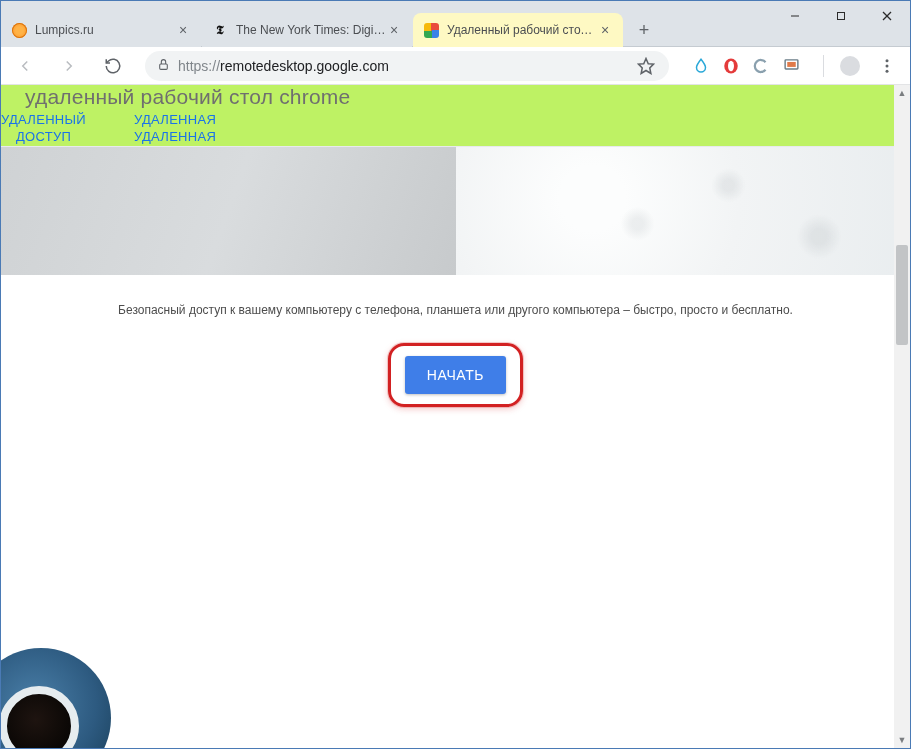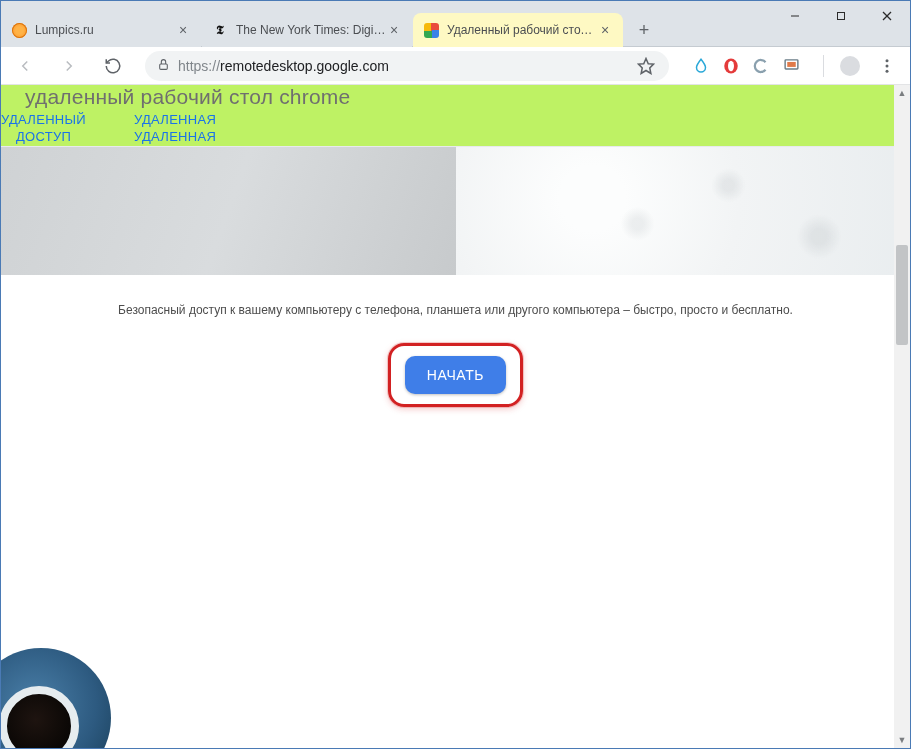--- a/index.html
+++ b/index.html
@@ -240,21 +240,21 @@
     box-shadow: 0 0 0 1px rgba(210,33,34,0.2), 0 2px 6px rgba(210,33,34,0.25);
   }
   .start-btn {
     background: #3f7ee8;
     color: #fff;
     font-size: 14px;
     font-weight: 500;
     letter-spacing: 0.6px;
     padding: 11px 22px;
     border: none;
-    border-radius: 10px;
+    border-radius: 3px;
     cursor: pointer;
     box-shadow: 0 1px 3px rgba(0,0,0,0.25);
   }
   .bottom-deco {
     position: absolute;
     bottom: -40px;
     left: -30px;
     width: 150px;
     height: 150px;
   }

